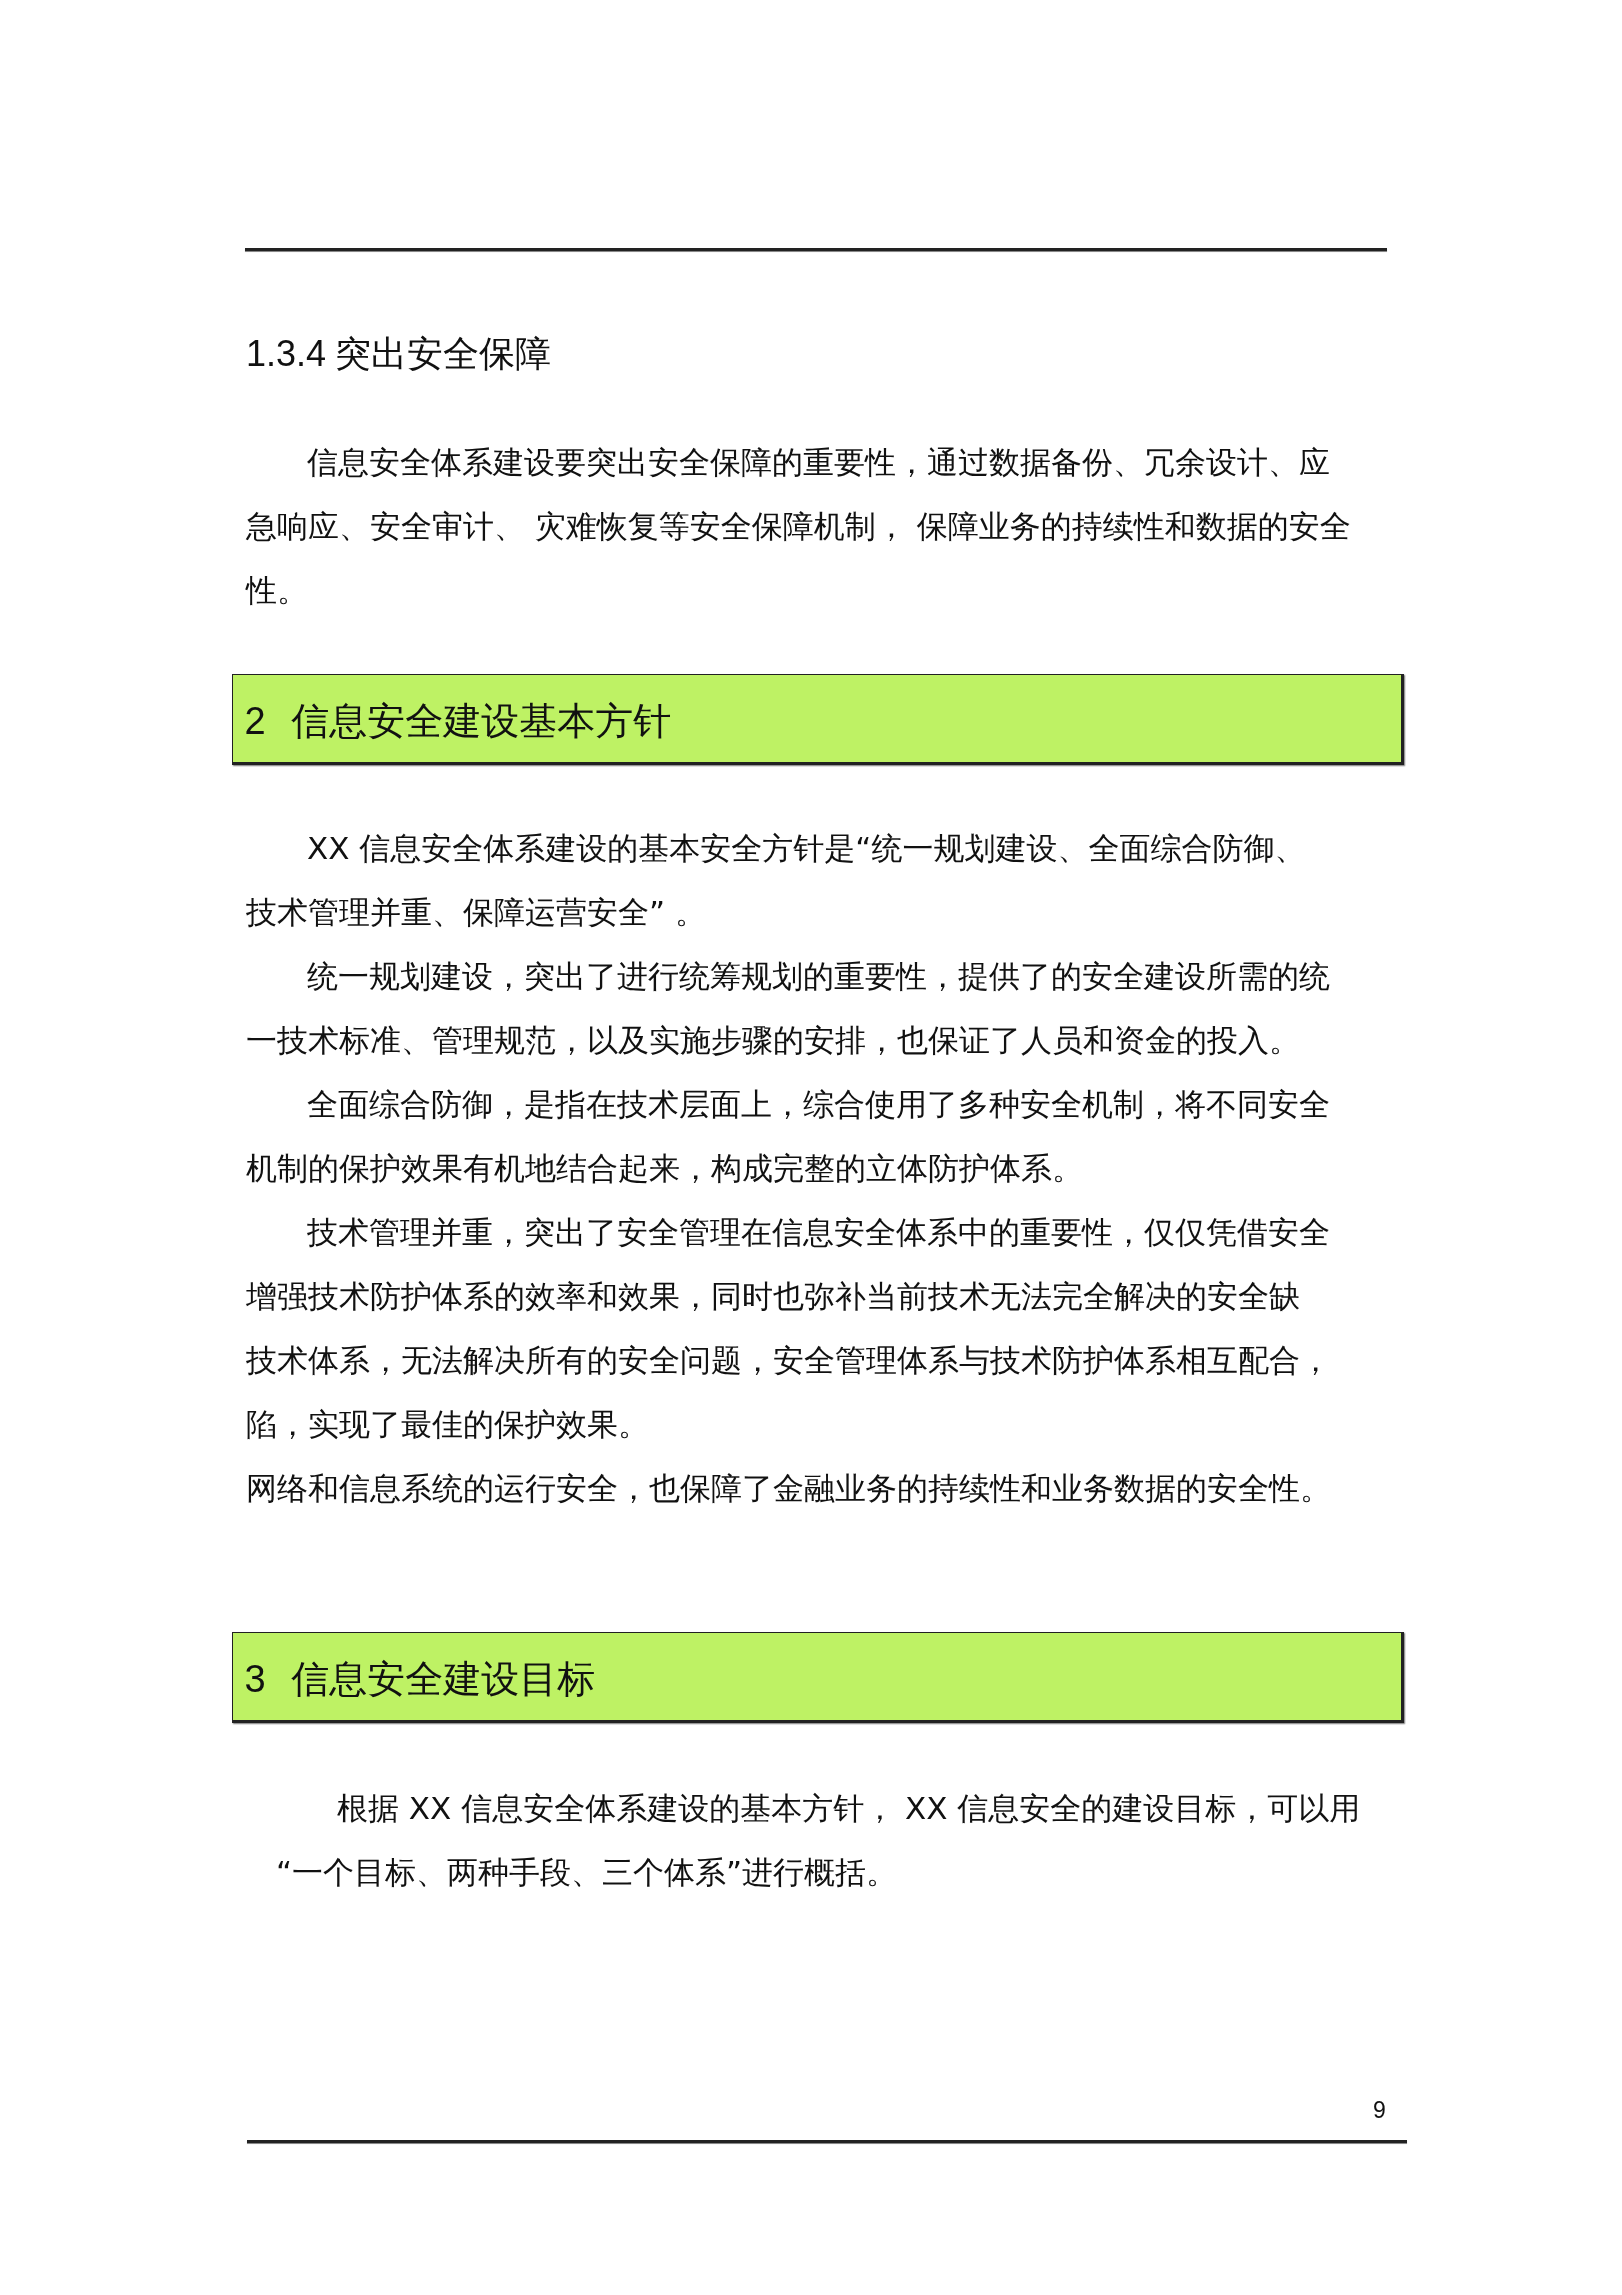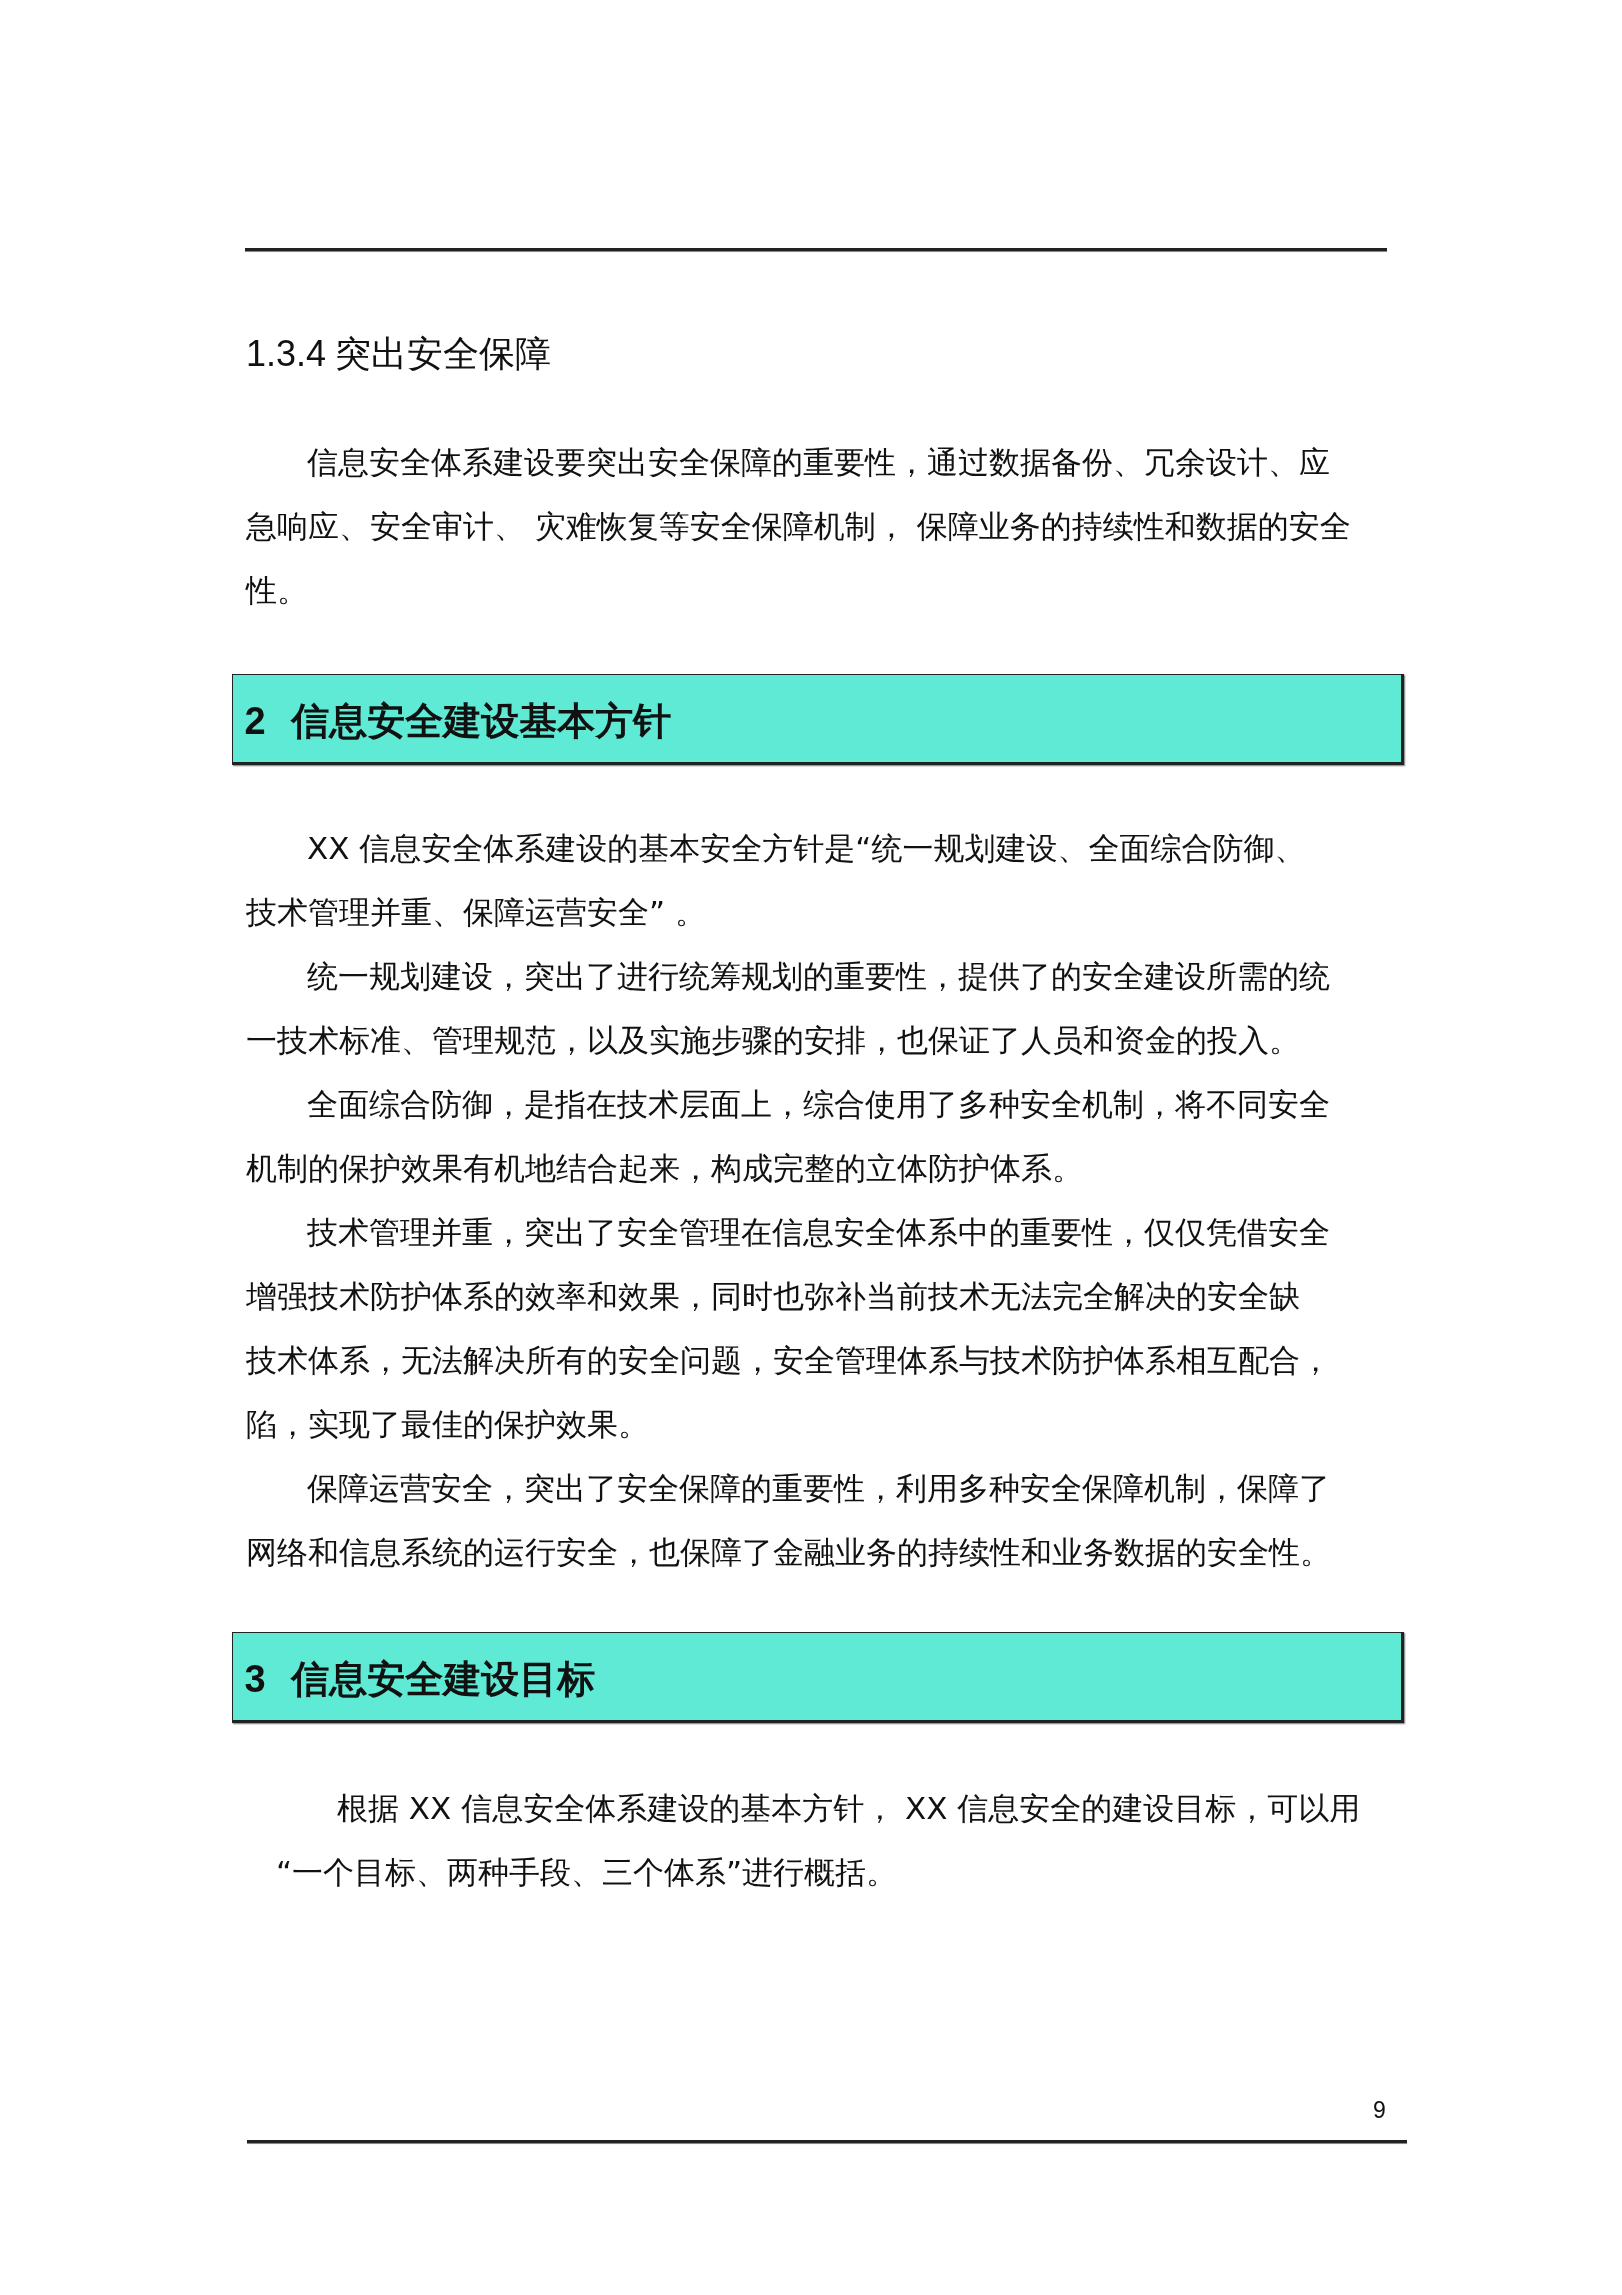--- a/index.html
+++ b/index.html
@@ -8,21 +8,21 @@
   .rule { position:absolute; left:245px; width:1142px; height:2.5px; background:#222; box-shadow:0 0.6px 0.6px #888; }
   .rule.top { top:248px; }
   .rule.bottom { top:2140px; left:247px; width:1160px; }
   .h3 { position:absolute; left:246px; top:331px; font-size:36px; line-height:46px; white-space:nowrap; }
   .h3 .num { font-family:"Liberation Sans", sans-serif; margin-right:9px; }
   .para { position:absolute; left:246px; width:1146px; font-size:31px; line-height:64px; }
   .para p { margin:0; text-indent:61px; white-space:nowrap; }
   .para p.cont { text-indent:0; }
   .hbox { position:absolute; left:232px; width:1168px; height:87px;
           border:1.9px solid #222; border-right-width:3.2px; border-bottom-width:3.8px;
-          box-shadow:0.6px 1.3px 1.3px #777; background:#5eead4;font-weight:bold; }
+          box-shadow:0.6px 1.3px 1.3px #777; background:#bef264; }
   .hbox .htext { position:absolute; left:11.5px; top:23px; font-size:38px; line-height:46px; white-space:nowrap; }
   .hbox .num { font-family:"Liberation Sans", sans-serif; margin-right:25.5px; }
   .pagenum { position:absolute; left:1373px; top:2097px; font-size:23px; font-family:"Liberation Sans", sans-serif; }
 </style>
 </head>
 <body>
 
 <div class="rule top"></div>
 
 <div class="h3">
@@ -45,21 +45,20 @@
   <p>XX 信息安全体系建设的基本安全方针是“统一规划建设、全面综合防御、</p>
   <p class="cont">技术管理并重、保障运营安全”  。</p>
   <p>统一规划建设，突出了进行统筹规划的重要性，提供了的安全建设所需的统</p>
   <p class="cont">一技术标准、管理规范，以及实施步骤的安排，也保证了人员和资金的投入。</p>
   <p>全面综合防御，是指在技术层面上，综合使用了多种安全机制，将不同安全</p>
   <p class="cont">机制的保护效果有机地结合起来，构成完整的立体防护体系。</p>
   <p>技术管理并重，突出了安全管理在信息安全体系中的重要性，仅仅凭借安全</p>
   <p class="cont">增强技术防护体系的效率和效果，同时也弥补当前技术无法完全解决的安全缺</p>
   <p class="cont">技术体系，无法解决所有的安全问题，安全管理体系与技术防护体系相互配合，</p>
   <p class="cont">陷，实现了最佳的保护效果。</p>
-  <p>保障运营安全，突出了安全保障的重要性，利用多种安全保障机制，保障了</p>
   <p class="cont">网络和信息系统的运行安全，也保障了金融业务的持续性和业务数据的安全性。</p>
 </div>
 
 <div class="hbox" style="top:1632px;">
   <div class="htext">
     <span class="num">3</span><span>信息安全建设目标</span>
   </div>
 </div>
 
 <div class="para" style="top:1776px;margin-left:30px;">

